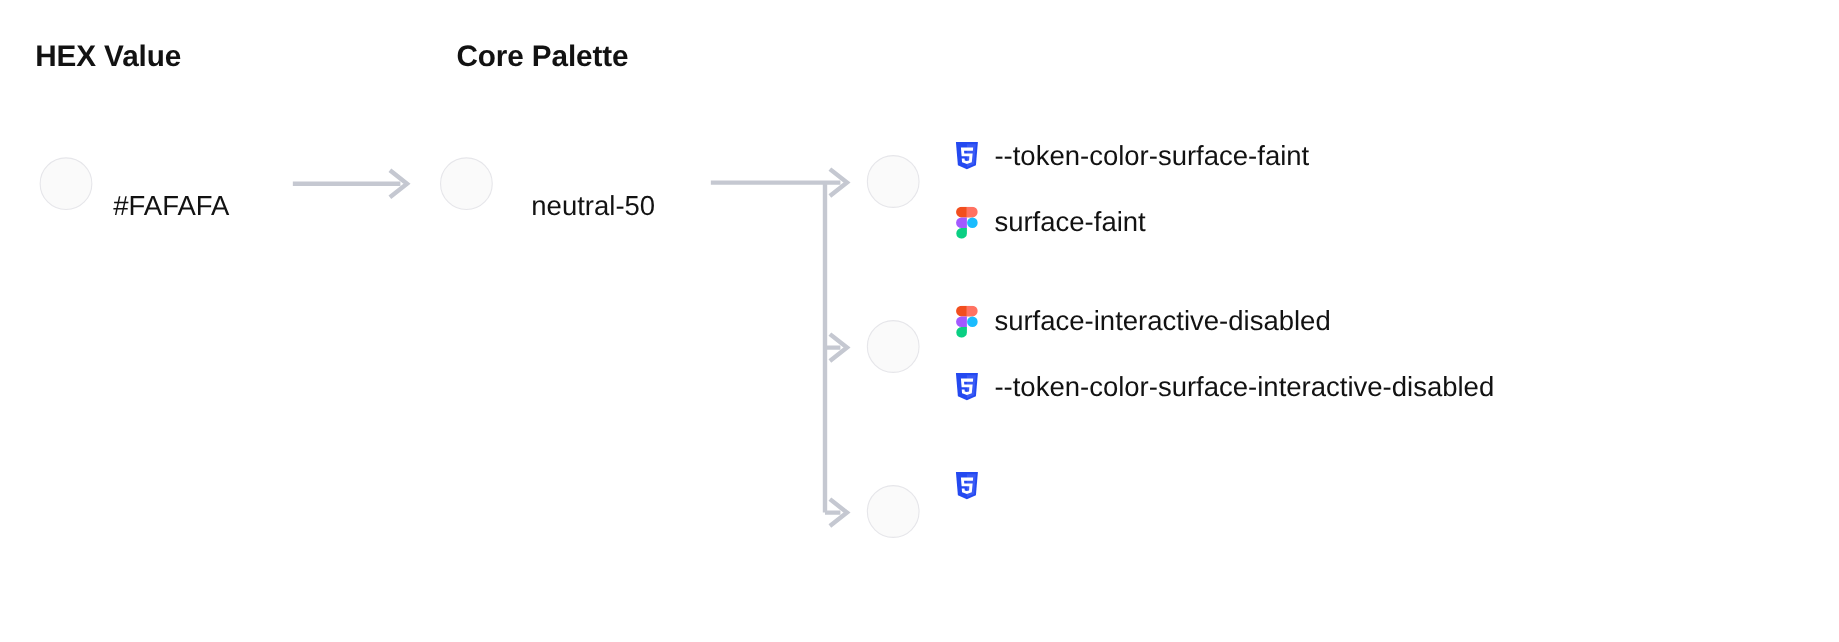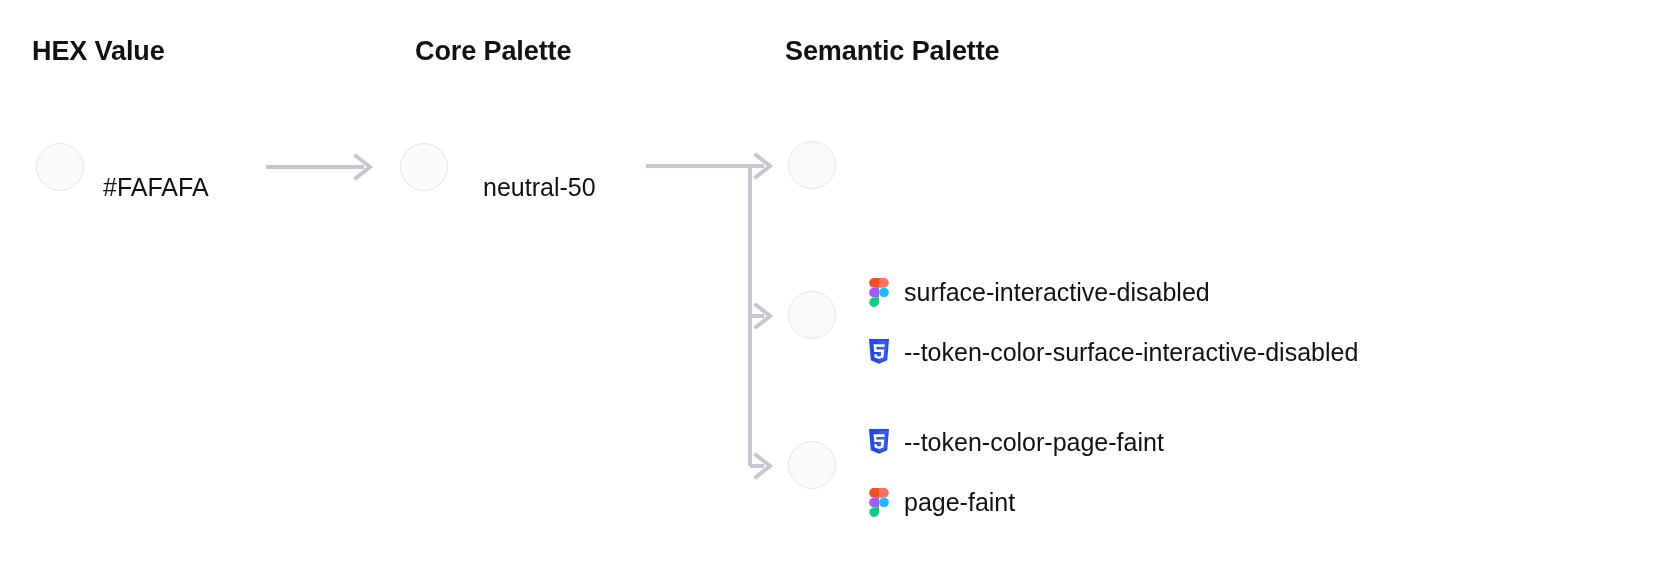--- a/index.html
+++ b/index.html
@@ -111,21 +111,20 @@
   }
   .icon-wrap svg { display: block; }
 </style>
 </head>
 <body>
 
 <div id="stage">
 
   <div id="head-hex" class="col-heading">HEX Value</div>
   <div id="head-core" class="col-heading">Core Palette</div>
-  <div id="head-semantic" class="col-heading">Semantic Palette</div>
 
   <div id="swatch-hex" class="swatch" style="background: rgb(250, 250, 250); border-color: rgb(230, 230, 234);"></div>
   <div id="label-hex" class="value-label">#FAFAFA</div>
 
   <svg id="arrow-hex-core" viewBox="0 0 112 34">
     <path d="M0 17 H 98" stroke="#C5C8D1" stroke-width="4" fill="none"></path>
     <path d="M90 6 L 104 17 L 90 28" stroke="#C5C8D1" stroke-width="4" fill="none" stroke-linecap="square" stroke-linejoin="miter"></path>
   </svg>
 
   <div id="swatch-core" class="swatch" style="background: rgb(250, 250, 250); border-color: rgb(230, 230, 234);"></div>
@@ -145,33 +144,57 @@
 
     <path d="M104 318 H 118" stroke="#C5C8D1" stroke-width="4" fill="none"></path>
     <path d="M110 307 L 124 318 L 110 329" stroke="#C5C8D1" stroke-width="4" fill="none" stroke-linecap="square"></path>
   </svg>
 
   <div id="swatch-sem-0" class="swatch" style="background: rgb(250, 250, 250); border-color: rgb(230, 230, 234);"></div>
   <div id="swatch-sem-1" class="swatch" style="background: rgb(250, 250, 250); border-color: rgb(230, 230, 234);"></div>
   <div id="swatch-sem-2" class="swatch" style="background: rgb(250, 250, 250); border-color: rgb(230, 230, 234);"></div>
 
   <div id="sem-row-0" class="sem-row">
-  </div>
-
-  <div id="sem-row-1" class="sem-row">
+    <div class="sem-line">
+      <span class="icon-wrap">
+        <svg width="22" height="26" viewBox="0 0 22 26" aria-hidden="true">
+          <path d="M1 0 H21 L19.2 21.3 L11 24.8 L2.8 21.3 Z" fill="#2449F0"></path>
+          <path d="M11 2.1 H19.1 L17.6 20.1 L11 22.9 Z" fill="#3B5BF5"></path>
+          <path d="M5.3 5.2 H16.7 L16.45 8.0 H8.4 L8.62 10.45 H16.22 L15.45 18.6
+                   L11 20.0 L6.6 18.6 L6.3 15.2 H8.9 L9.05 16.85 L11 17.45
+                   L12.98 16.85 L13.2 13.1 H6.2 L5.55 5.2 Z" fill="#FFFFFF"></path>
+        </svg>
+      </span>
+      <span class="sem-text">--token-color-surface-faint</span>
+    </div>
     <div class="sem-line">
       <span class="icon-wrap">
         <svg width="20" height="29" viewBox="0 0 20 29" aria-hidden="true">
           <path d="M5 0 H10 V9.66 H5 A4.83 4.83 0 0 1 5 0 Z" fill="#F24E1E"></path>
           <path d="M10 0 H15 A4.83 4.83 0 0 1 15 9.66 H10 Z" fill="#FF7262"></path>
           <path d="M5 9.66 H10 V19.33 H5 A4.83 4.83 0 0 1 5 9.66 Z" fill="#A259FF"></path>
           <circle cx="15" cy="14.5" r="4.83" fill="#1ABCFE"></circle>
           <path d="M5 19.33 H10 V24.16 A4.83 4.83 0 1 1 5 19.33 Z" fill="#0ACF83"></path>
         </svg>
       </span>
+      <span class="sem-text">surface-faint</span>
+    </div>
+  </div>
+
+  <div id="sem-row-1" class="sem-row">
+    <div class="sem-line">
+      <span class="icon-wrap">
+        <svg width="20" height="29" viewBox="0 0 20 29" aria-hidden="true">
+          <path d="M5 0 H10 V9.66 H5 A4.83 4.83 0 0 1 5 0 Z" fill="#F24E1E"></path>
+          <path d="M10 0 H15 A4.83 4.83 0 0 1 15 9.66 H10 Z" fill="#FF7262"></path>
+          <path d="M5 9.66 H10 V19.33 H5 A4.83 4.83 0 0 1 5 9.66 Z" fill="#A259FF"></path>
+          <circle cx="15" cy="14.5" r="4.83" fill="#1ABCFE"></circle>
+          <path d="M5 19.33 H10 V24.16 A4.83 4.83 0 1 1 5 19.33 Z" fill="#0ACF83"></path>
+        </svg>
+      </span>
       <span class="sem-text">surface-interactive-disabled</span>
     </div>
     <div class="sem-line">
       <span class="icon-wrap">
         <svg width="22" height="26" viewBox="0 0 22 26" aria-hidden="true">
           <path d="M1 0 H21 L19.2 21.3 L11 24.8 L2.8 21.3 Z" fill="#2449F0"></path>
           <path d="M11 2.1 H19.1 L17.6 20.1 L11 22.9 Z" fill="#3B5BF5"></path>
           <path d="M5.3 5.2 H16.7 L16.45 8.0 H8.4 L8.62 10.45 H16.22 L15.45 18.6
                    L11 20.0 L6.6 18.6 L6.3 15.2 H8.9 L9.05 16.85 L11 17.45
                    L12.98 16.85 L13.2 13.1 H6.2 L5.55 5.2 Z" fill="#FFFFFF"></path>
@@ -185,29 +208,16 @@
     <div class="sem-line">
       <span class="icon-wrap">
         <svg width="22" height="26" viewBox="0 0 22 26" aria-hidden="true">
           <path d="M1 0 H21 L19.2 21.3 L11 24.8 L2.8 21.3 Z" fill="#2449F0"></path>
           <path d="M11 2.1 H19.1 L17.6 20.1 L11 22.9 Z" fill="#3B5BF5"></path>
           <path d="M5.3 5.2 H16.7 L16.45 8.0 H8.4 L8.62 10.45 H16.22 L15.45 18.6
                    L11 20.0 L6.6 18.6 L6.3 15.2 H8.9 L9.05 16.85 L11 17.45
                    L12.98 16.85 L13.2 13.1 H6.2 L5.55 5.2 Z" fill="#FFFFFF"></path>
         </svg>
       </span>
-      <span class="sem-text">--token-color-page-faint</span>
-    </div>
-    <div class="sem-line">
-      <span class="icon-wrap">
-        <svg width="20" height="29" viewBox="0 0 20 29" aria-hidden="true">
-          <path d="M5 0 H10 V9.66 H5 A4.83 4.83 0 0 1 5 0 Z" fill="#F24E1E"></path>
-          <path d="M10 0 H15 A4.83 4.83 0 0 1 15 9.66 H10 Z" fill="#FF7262"></path>
-          <path d="M5 9.66 H10 V19.33 H5 A4.83 4.83 0 0 1 5 9.66 Z" fill="#A259FF"></path>
-          <circle cx="15" cy="14.5" r="4.83" fill="#1ABCFE"></circle>
-          <path d="M5 19.33 H10 V24.16 A4.83 4.83 0 1 1 5 19.33 Z" fill="#0ACF83"></path>
-        </svg>
-      </span>
-      <span class="sem-text">page-faint</span>
     </div>
   </div>
 
 </div>
 
 </body></html>

